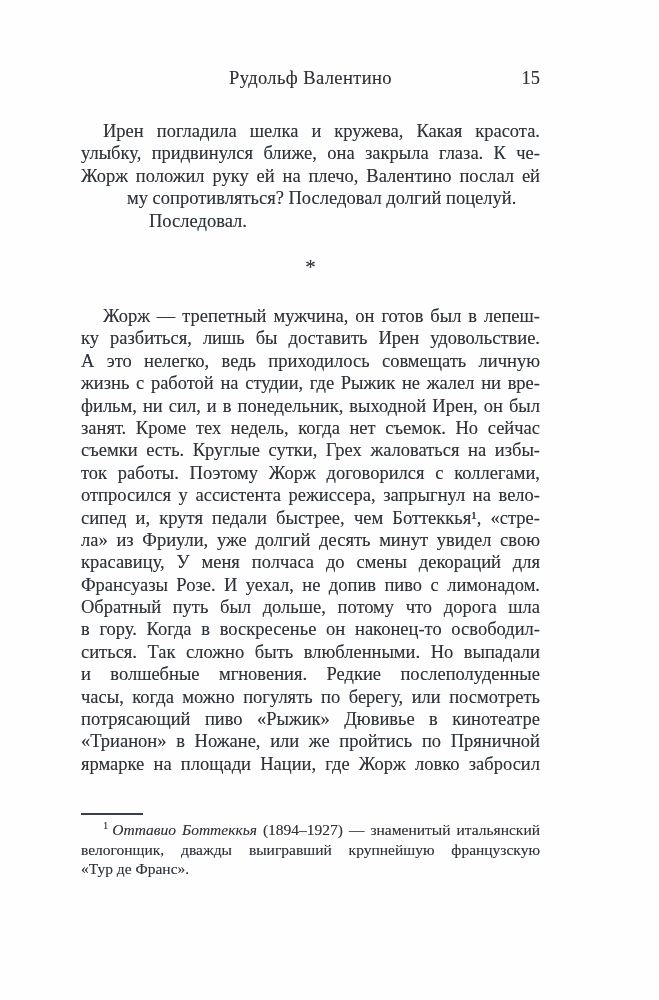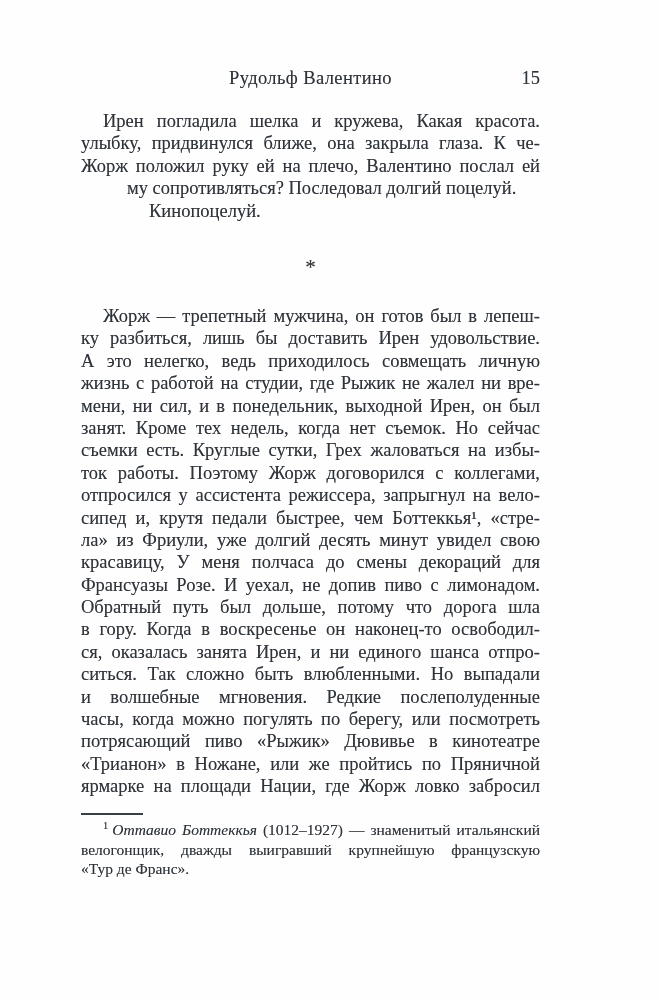--- a/index.html
+++ b/index.html
@@ -26,21 +26,21 @@
     display:block; text-align:center; letter-spacing:0.4px;
   }
   .page-number {
     position:absolute; right:0; top:0;
   }
   
   .textblock {
     position:absolute; left:81px; width:459px;
     font-size:18.5px; line-height:22.4px;
   }
-  #block-1 { top:110px; }
+  #block-1 { top:120px; }
   #separator-block { top:256px; text-align:center; font-size:21px; line-height:22px; }
   #block-2 { top:305px; }
   .para .line {
     text-align:justify;
     text-align-last:justify;
     height:22.4px;
     overflow:hidden;
   }
   .para.end .line:last-child { text-align-last:left;margin-left:46px; }
   .para.indent .line:first-child { text-indent:22px; }
@@ -72,58 +72,57 @@
   </div>
 
   <div class="textblock" id="block-1">
     <div class="para indent end">
         <div class="line">Ирен погладила шелка и кружева, Какая красота.</div>
         <div class="line">улыбку, придвинулся ближе, она закрыла глаза. К че-</div>
         <div class="line">Жорж положил руку ей на плечо, Валентино послал ей</div>
         <div class="line">му сопротивляться? Последовал долгий поцелуй.</div>
       </div>
     <div class="para indent end">
-        <div class="line">Кинопоцелуй.</div>
+        <div class="line">Последовал.</div>
       </div>
   </div>
 
   <div class="textblock" id="separator-block">
     <span>*</span>
   </div>
 
   <div class="textblock" id="block-2">
     <div class="para indent">
         <div class="line">Жорж — трепетный мужчина, он готов был в лепеш-</div>
         <div class="line">ку разбиться, лишь бы доставить Ирен удовольствие.</div>
         <div class="line">А это нелегко, ведь приходилось совмещать личную</div>
         <div class="line">жизнь с работой на студии, где Рыжик не жалел ни вре-</div>
-        <div class="line">мени, ни сил, и в понедельник, выходной Ирен, он был</div>
+        <div class="line">фильм, ни сил, и в понедельник, выходной Ирен, он был</div>
         <div class="line">занят. Кроме тех недель, когда нет съемок. Но сейчас</div>
         <div class="line">съемки есть. Круглые сутки, Грех жаловаться на избы-</div>
         <div class="line">ток работы. Поэтому Жорж договорился с коллегами,</div>
         <div class="line">отпросился у ассистента режиссера, запрыгнул на вело-</div>
         <div class="line">сипед и, крутя педали быстрее, чем Боттеккья¹, «стре-</div>
         <div class="line">ла» из Фриули, уже долгий десять минут увидел свою</div>
         <div class="line">красавицу, У меня полчаса до смены декораций для</div>
         <div class="line">Франсуазы Розе. И уехал, не допив пиво с лимонадом.</div>
         <div class="line">Обратный путь был дольше, потому что дорога шла</div>
         <div class="line">в гору. Когда в воскресенье он наконец-то освободил-</div>
-        <div class="line">ся, оказалась занята Ирен, и ни единого шанса отпро-</div>
         <div class="line">ситься. Так сложно быть влюбленными. Но выпадали</div>
         <div class="line">и волшебные мгновения. Редкие послеполуденные</div>
         <div class="line">часы, когда можно погулять по берегу, или посмотреть</div>
         <div class="line">потрясающий пиво «Рыжик» Дювивье в кинотеатре</div>
         <div class="line">«Трианон» в Ножане, или же пройтись по Пряничной</div>
         <div class="line">ярмарке на площади Нации, где Жорж ловко забросил</div>
       </div>
   </div>
 
   <hr class="footnote-rule">
 
   <div class="footnote">
     <div class="fn-line fn-just fn-first">
-      <sup class="fn-marker">1</sup><i class="fn-author">Оттавио Боттеккья</i><span> (1012–1927) — знаменитый итальянский</span>
+      <sup class="fn-marker">1</sup><i class="fn-author">Оттавио Боттеккья</i><span> (1894–1927) — знаменитый итальянский</span>
     </div>
     <div class="fn-line fn-just">велогонщик, дважды выигравший крупнейшую французскую велогонку</div>
     <div class="fn-line">«Тур де Франс».</div>
   </div>
 
 </div>
 
 </body></html>

